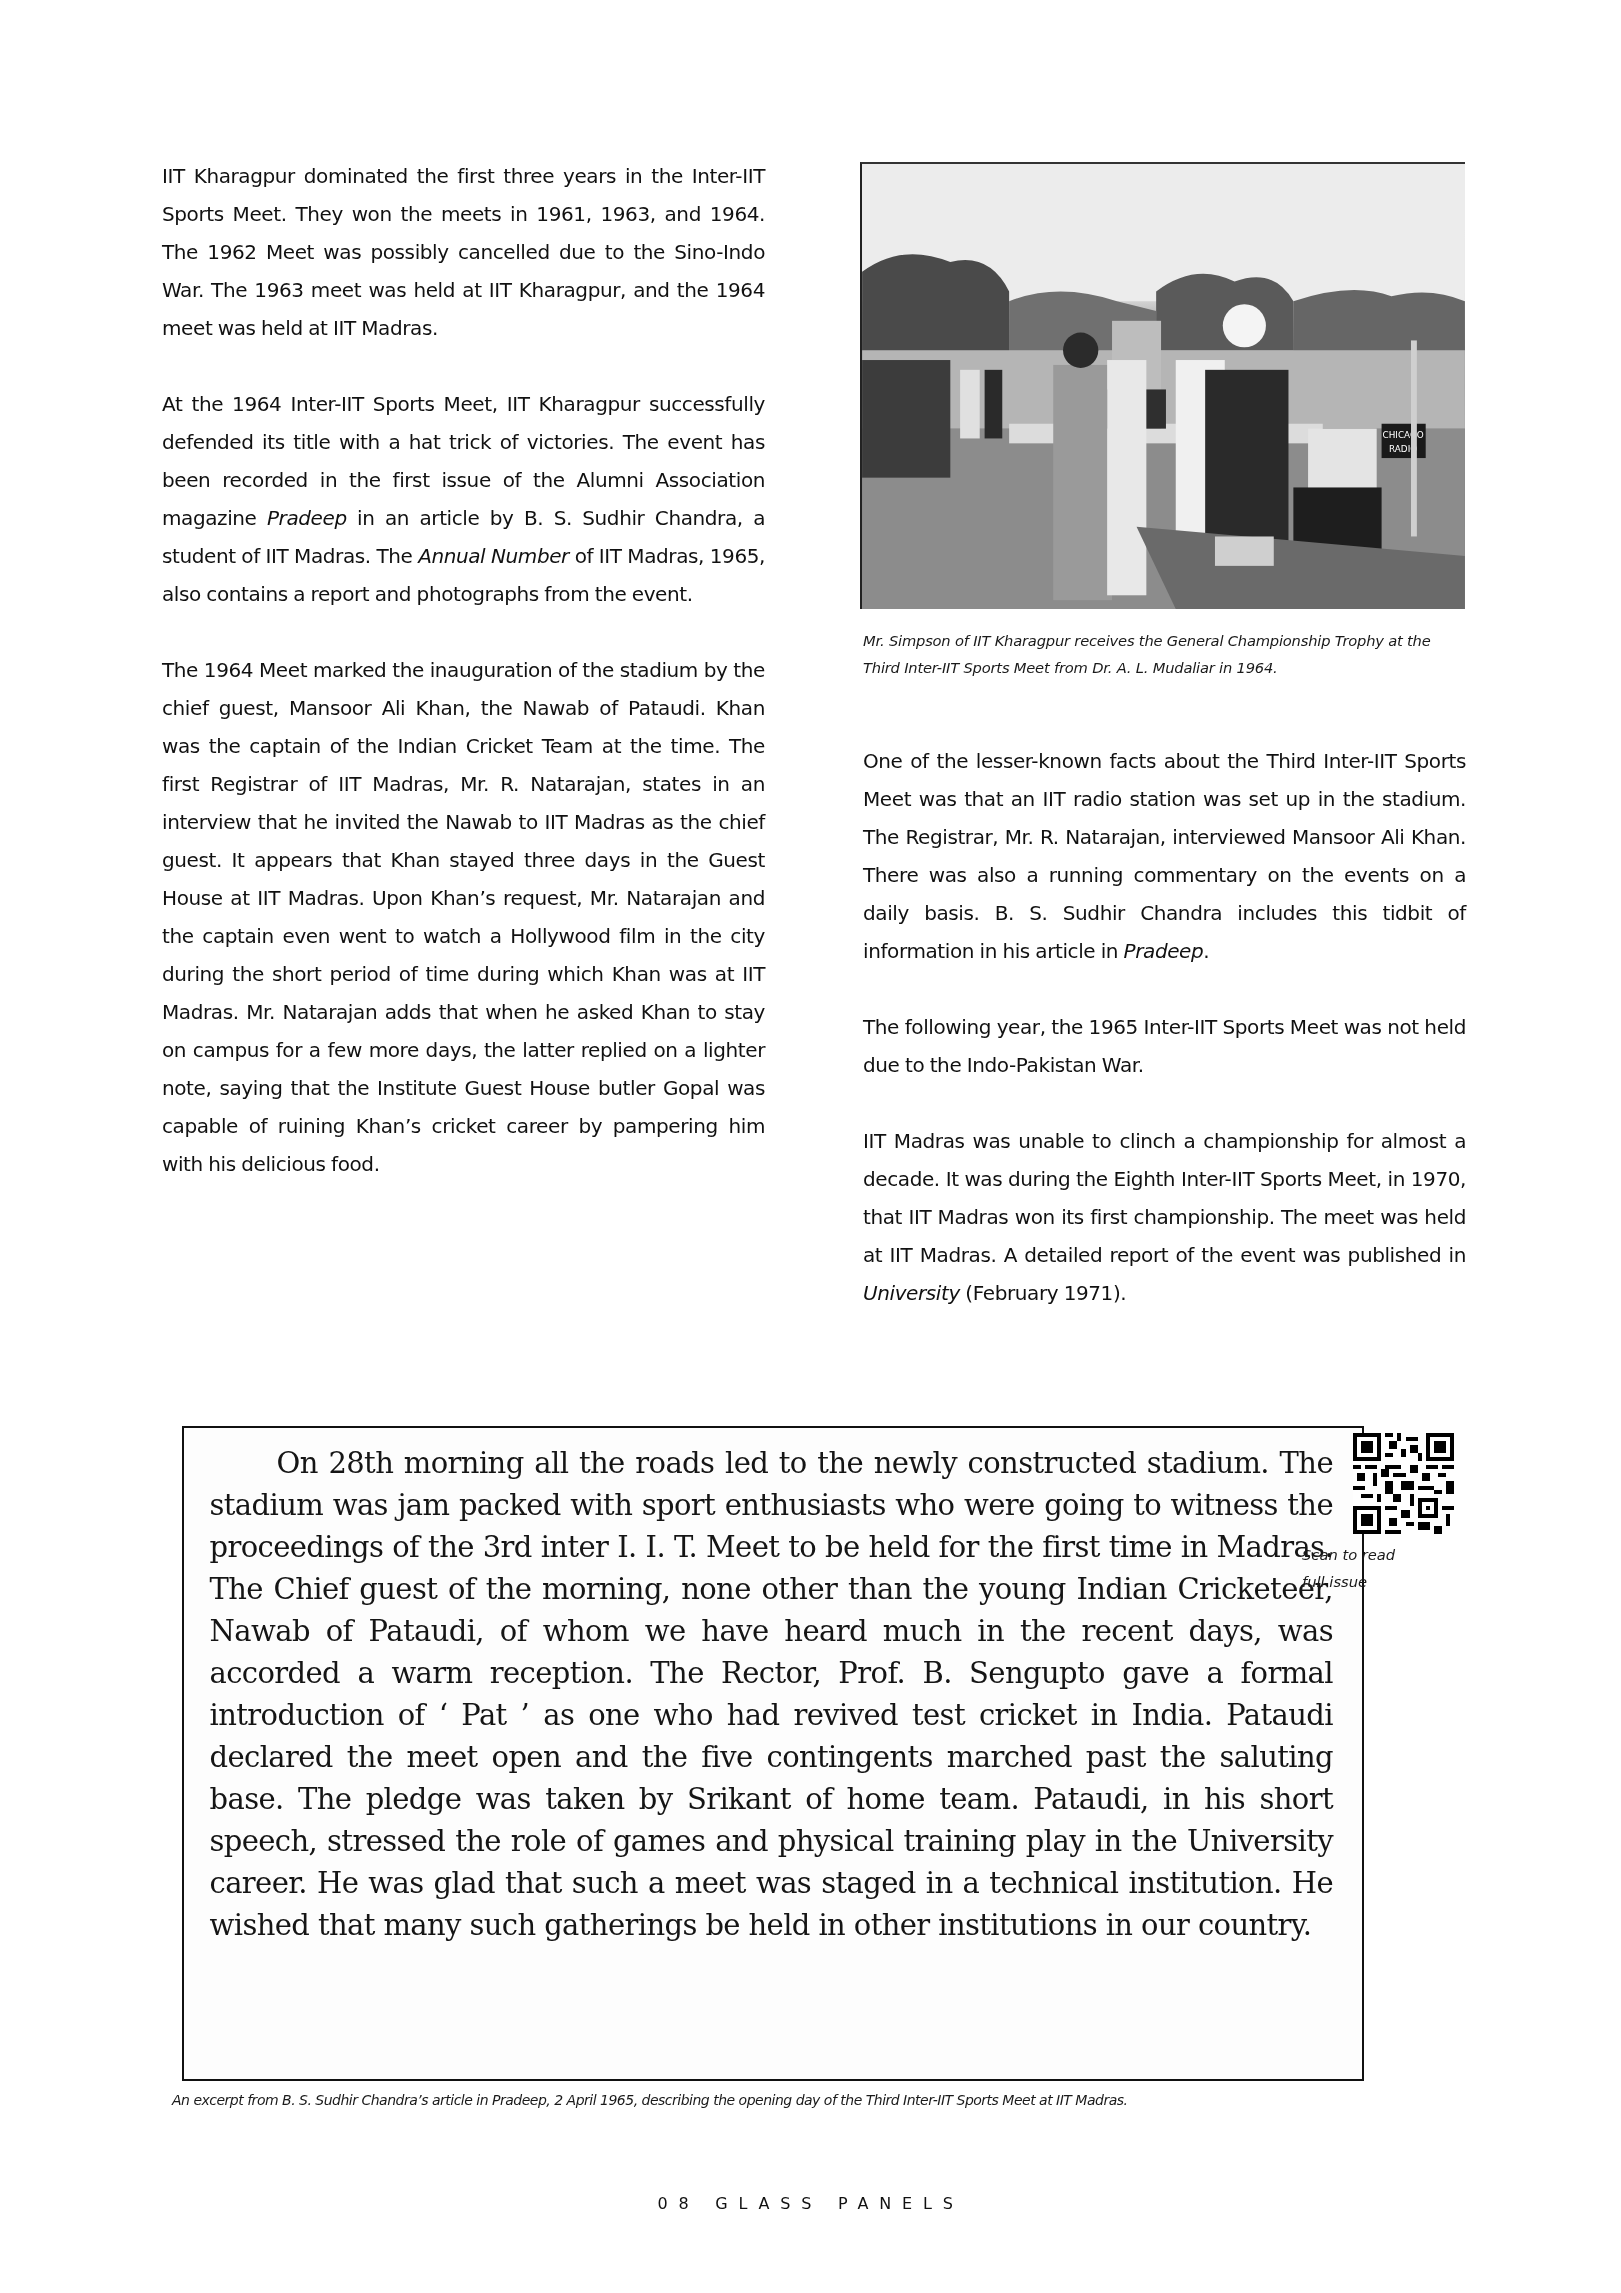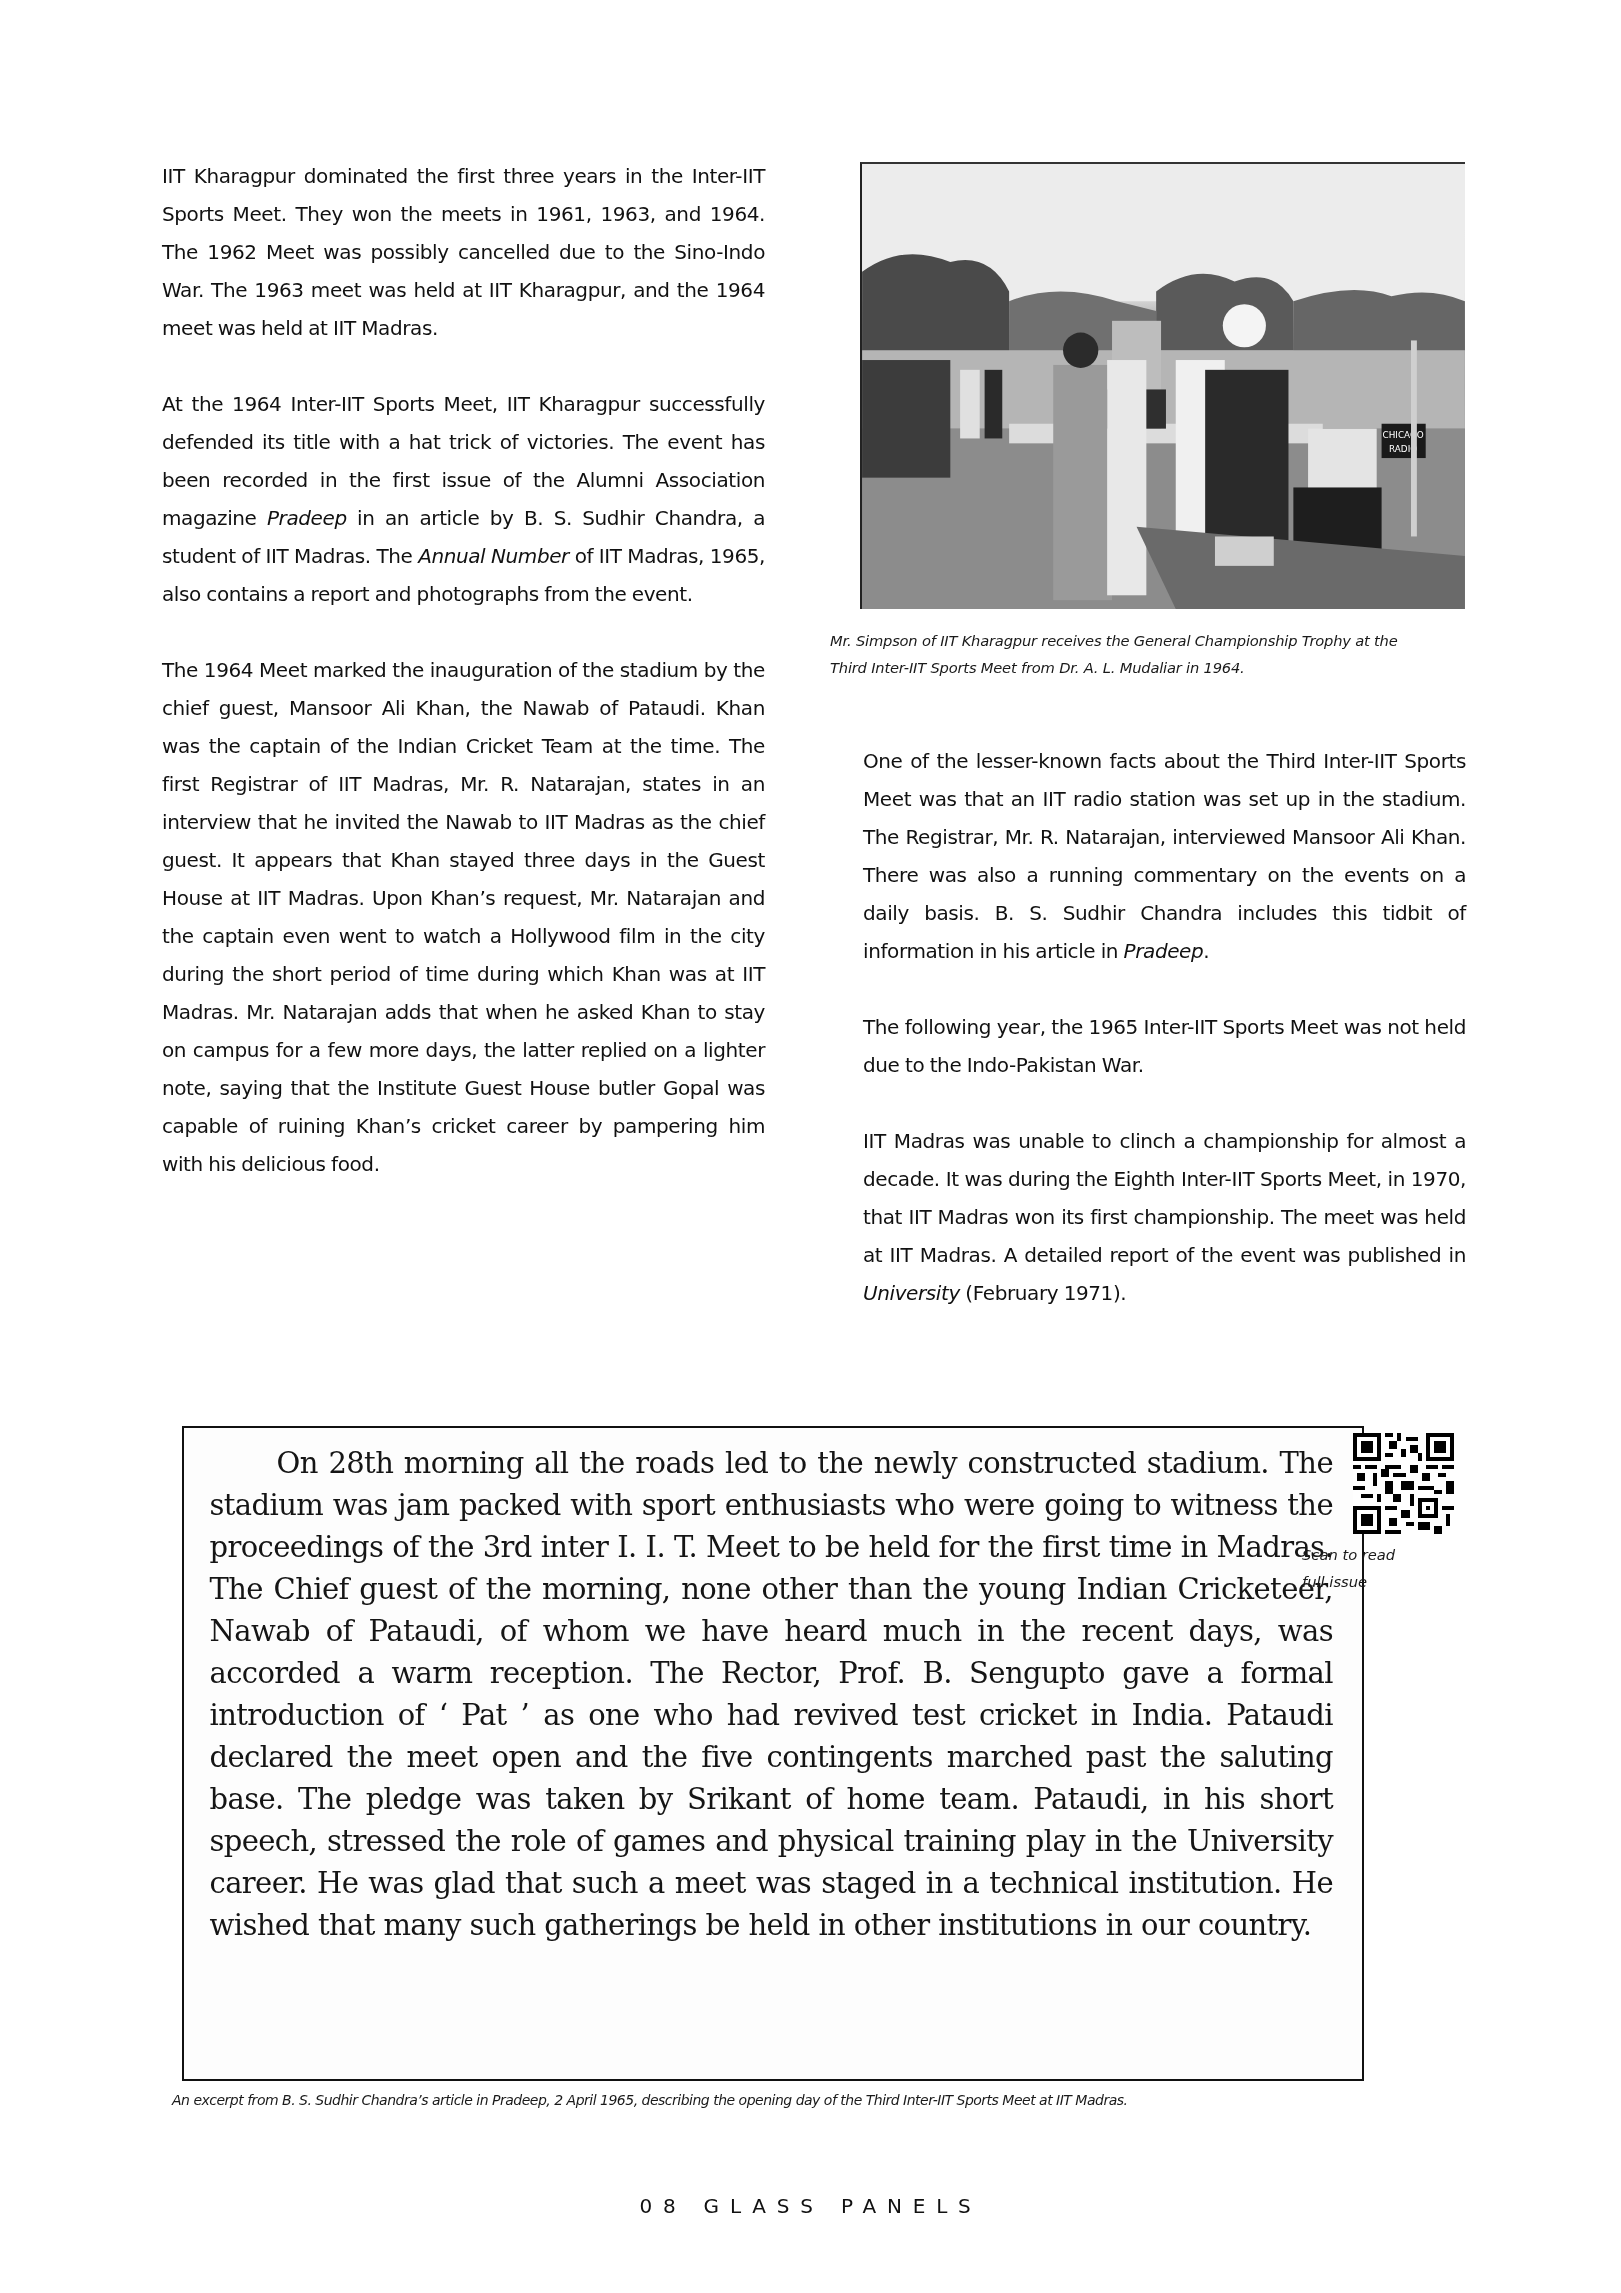--- a/index.html
+++ b/index.html
@@ -41,21 +41,21 @@
       height: 445px;
       background: linear-gradient(180deg, #efefef 0%, #e9e9e9 28%, #8a8a8a 40%, #5a5a5a 50%, #8d8d8d 60%, #6f6f6f 75%, #9a9a9a 100%);
       overflow: hidden;
       border-left: 2.9px solid #222;
       border-top: 2.9px solid #333;
     }
     .photo svg { display: block; }
 
     .photo-caption {
       position: absolute;
-      left: 830px;
+      left: 863px;
       top: 627px;
       width: 608px;
       font-size: 14.7px;
       line-height: 27.4px;
       font-style: italic;
       letter-spacing: -0.2px;
       color: #1a1a1a;
     }
 
     .right-text {
@@ -118,21 +118,21 @@
       font-style: italic;
       color: #1a1a1a;
     }
 
     .footer {
       position: absolute;
       left: 0;
       top: 2194px;
       width: 1621px;
       text-align: center;
-      font-size: 20px;
+      font-size: 16px;
       letter-spacing: 10.8px;
       color: #111;
     }
   </style>
 </head>
 <body>
 
 <div class="col col-left">
   <p class="para">IIT Kharagpur dominated the first three years in the Inter-IIT Sports Meet. They won the meets in 1961, 1963, and 1964. The 1962 Meet was possibly cancelled due to the Sino-Indo War. The 1963 meet was held at IIT Kharagpur, and the 1964 meet was held at IIT Madras.</p>
   <p class="para"><span>At the 1964 Inter-IIT Sports Meet, IIT Kharagpur successfully defended its title with a hat trick of victories. The event has been recorded in the first issue of the Alumni Association magazine </span><em>Pradeep</em><span> in an article by B. S. Sudhir Chandra, a student of IIT Madras. The </span><em>Annual Number</em><span> of IIT Madras, 1965, also contains a report and photographs from the event.</span></p>

